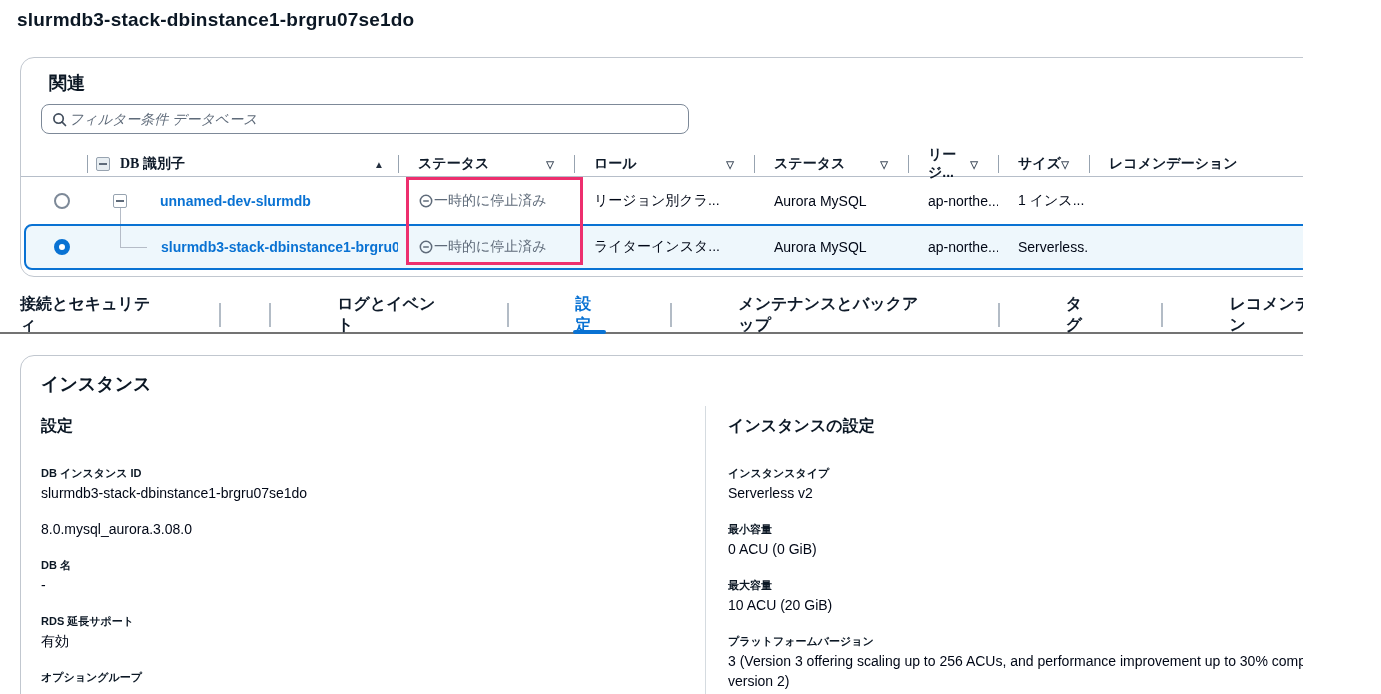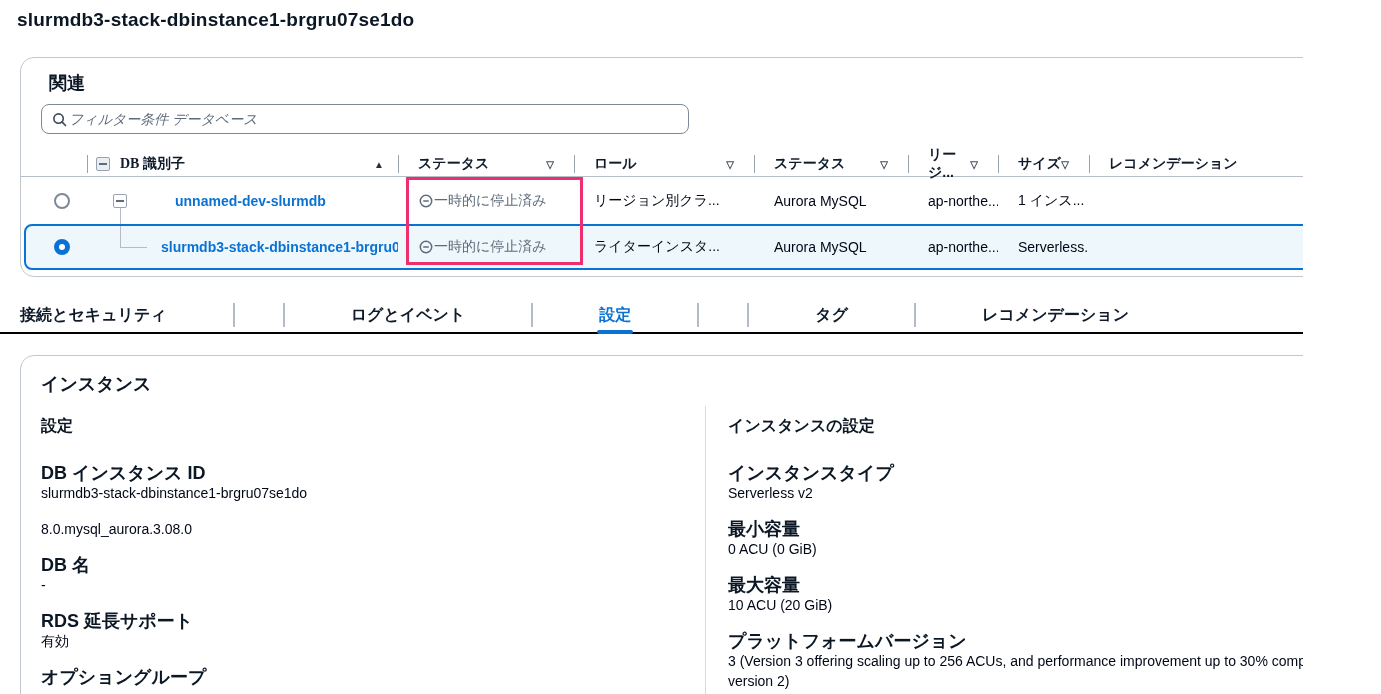--- a/index.html
+++ b/index.html
@@ -55,21 +55,21 @@
   
   .tbl-row1 { position:absolute; left:0; top:119px; width:1390px; height:48px; font-size:14px; }
   .cell { position:relative; display:flex; align-items:center; height:100%; padding-left:20px; overflow:hidden; white-space:nowrap; }
   .cell.sel { padding-left:33px; }
   .radio { width:16px; height:16px; border-radius:50%; border:2px solid #7d8998; background:#fff; flex:none; }
   .radio.checked { border:5px solid #0972d3; }
   .id-cell { padding-left:0; }
   .row1-box { margin-left:26px; }
   .tree-down { position:absolute; left:33px; top:31px; bottom:0; width:1px; background:#b5bcc7; }
   .db-link { color:#0972d3; font-weight:700; font-size:14px; text-decoration:none; overflow:hidden; white-space:nowrap; }
-  .row1-link { margin-left:48px; }
+  .row1-link { margin-left:33px; }
   .status-cell { color:#5f6b7a; }
   .status-icon { flex:none; display:inline-flex; }
   .plain { color:#000716; }
   
   .tbl-row2 {
     position:absolute; left:3px; top:166px; width:1392px; height:46px;
     border:2px solid #0972d3; border-radius:8px; background:#eef7fc;
   }
   .tbl-row2 .inner { position:absolute; left:-5px; top:0; width:1390px; height:100%; font-size:14px; }
   .tree-elbow {
@@ -78,21 +78,21 @@
   }
   .row2-link { margin-left:74px; flex:1; }
   
   .annotation {
     position:absolute; left:406px; top:177px; width:177px; height:88px;
     border:3px solid #ed2f6e; z-index:6; pointer-events:none;
   }
   
   .tabbar {
     position:absolute; left:0; top:298px; width:1381px; height:36px;
-    border-bottom:2px solid #000000; display:flex; align-items:center;gap:48px;
+    border-bottom:2px solid #737373; display:flex; align-items:center;gap:48px;
   }
   .tab {
     position:relative; height:100%; display:flex; align-items:center;
     padding:0 18px; font-size:16px; font-weight:700; color:#0f1b2a; cursor:pointer;
   }
   .tab.first { padding-left:20px; }
   .tab.active { color:#0972d3; }
   .tab.active::after {
     content:""; position:absolute; left:16px; right:16px; bottom:-2px;
     height:4px; background:#0972d3; border-radius:2px;
@@ -105,21 +105,21 @@
   }
   .details-heading { position:absolute; left:20px; top:16px; font-size:18px; font-weight:700; color:#0b1724; }
   .details-cols {
     position:absolute; left:0; top:50px; width:100%; bottom:0;
     display:grid; grid-template-columns:684px 1fr;
   }
   .dcol { padding-left:20px; }
   .dcol.right { border-left:1px solid #d5dbe0; padding-left:22px; }
   .col-heading { font-size:16px; font-weight:700; margin:10px 0 26px; color:#0b1724; }
   .field { margin-bottom:16px; }
-  .field-label { font-size:18px; font-weight:700; line-height:20px; color:#0b1724; }
+  .field-label { font-size:11px; font-weight:700; line-height:20px; color:#0b1724; }
   .field-value { font-size:14px; line-height:20px; color:#000716; max-width:650px; }
 </style>
 </head>
 <body>
 
 <div class="canvas">
 
   <div class="page-title">slurmdb3-stack-dbinstance1-brgru07se1do</div>
 
   <div class="related-card">
@@ -233,20 +233,21 @@
   <div class="annotation"></div>
 
   <div class="tabbar">
     <div class="tab first">接続とセキュリティ</div>
     <span class="tab-sep"></span>
     <span class="tab-sep"></span>
     <div class="tab">ログとイベント</div>
     <span class="tab-sep"></span>
     <div class="tab active">設定</div>
     <span class="tab-sep"></span>
+    <div class="tab">メンテナンスとバックアップ</div>
     <span class="tab-sep"></span>
     <div class="tab">タグ</div>
     <span class="tab-sep"></span>
     <div class="tab">レコメンデーション</div>
   </div>
 
   <div class="details-card">
     <div class="details-heading">インスタンス</div>
     <div class="details-cols">
       <div class="dcol">

